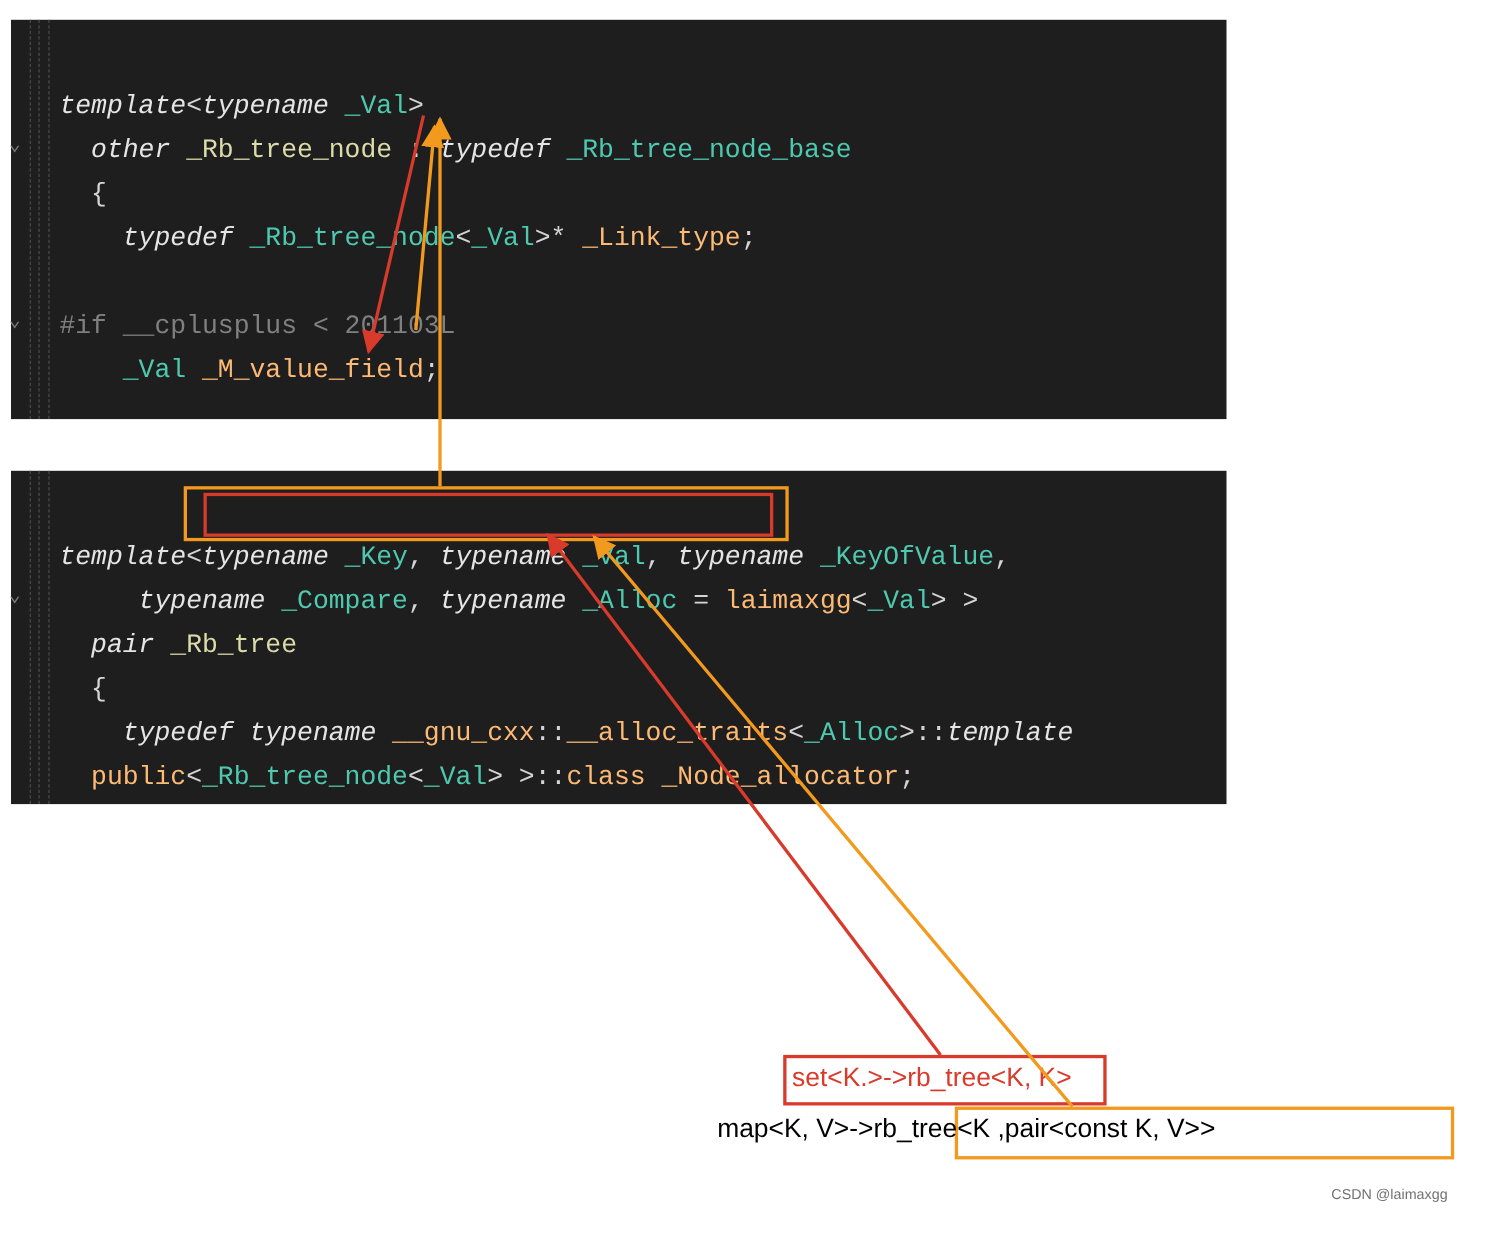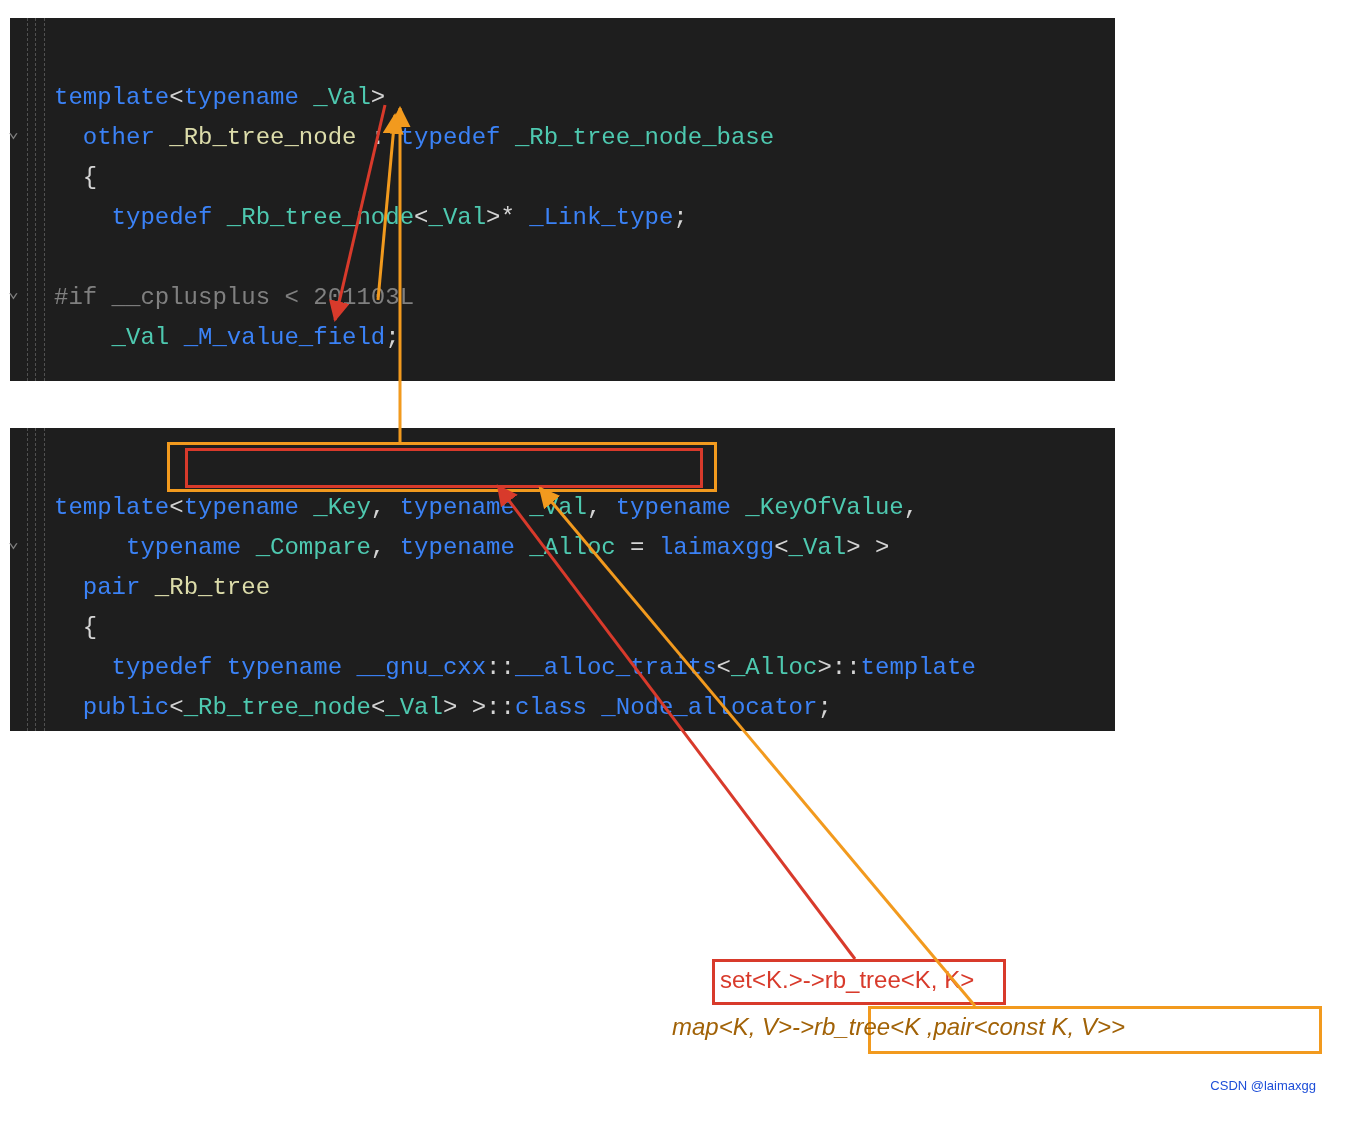--- a/index.html
+++ b/index.html
@@ -4,32 +4,32 @@
 <style>
   html,body{margin:0;padding:0;background:#fff;width:1360px;height:1123px;overflow:hidden;font-family:"Consolas","Menlo","Courier New",monospace;}
   .code-block{position:absolute;left:10px;background:#1e1e1e;color:#d4d4d4;font-size:24px;line-height:40px;white-space:pre;padding:20px 20px 20px 0;box-sizing:border-box;width:1105px;}
   #block1{top:18px;height:363px;}
   #block2{top:428px;height:303px;}
   .gutter{position:absolute;left:0;top:0;bottom:0;width:34px;border-right:1px dashed #505050;}
   .gutter .dash{position:absolute;left:17px;top:0;bottom:0;border-left:1px dashed #505050;}
   .gutter .dash2{position:absolute;left:25px;top:0;bottom:0;border-left:1px dashed #505050;}
   .chev{position:absolute;left:-2px;color:#808080;font-size:18px;}
   .code{position:absolute;left:44px;top:20px;}
-  .kw{color:#3b82f6;}     
+  .kw{color:#e5e5e5;font-style:italic;}     
   .type{color:#4ec9b0;}   
-  .name{color:#3b82f6;}   
+  .name{color:#fdba74;}   
   .var{color:#dcdcaa;}    
   .pp{color:#808080;}
   .punct{color:#d4d4d4;}
   
   .overlay{position:absolute;left:0;top:0;width:1360px;height:1123px;pointer-events:none;}
   .annot{position:absolute;font-family:Arial,Helvetica,sans-serif;font-size:24px;}
   .red-box{position:absolute;border:3px solid #d83a2b;}
   .orange-box{position:absolute;border:3px solid #f29a1e;}
-  .watermark{position:absolute;right:44px;bottom:30px;color:#1d4ed8;font-size:13px;font-family:Arial,sans-serif;}
+  .watermark{position:absolute;right:44px;bottom:30px;color:#737373;font-size:13px;font-family:Arial,sans-serif;}
 </style>
 </head>
 <body>
 
 <div id="block1" class="code-block">
   <div class="gutter">
     <div class="dash"></div><div class="dash2"></div>
     <span class="chev" style="top:94px">⌄</span>
     <span class="chev" style="top:254px">⌄</span>
   </div>
@@ -62,21 +62,21 @@
 <div class="overlay">
 
   <div class="orange-box" style="left:167px;top:442px;width:544px;height:44px;"></div>
   <div class="red-box" style="left:185px;top:448px;width:512px;height:34px;"></div>
 
   <div class="red-box" style="left:712px;top:959px;width:288px;height:40px;"></div>
 
   <div class="orange-box" style="left:868px;top:1006px;width:448px;height:42px;"></div>
 
   <div class="annot" style="left:720px;top:966px;color:#d83a2b;">set&lt;K.&gt;-&gt;rb_tree&lt;K, K&gt;</div>
-  <div class="annot" style="left:672px;top:1013px;color:#a16207;font-style:italic;">map&lt;K, V&gt;-&gt;rb_tree&lt;K ,pair&lt;const K, V&gt;&gt;</div>
+  <div class="annot" style="left:652px;top:1013px;color:#000000;">map&lt;K, V&gt;-&gt;rb_tree&lt;K ,pair&lt;const K, V&gt;&gt;</div>
 
   <svg width="1360" height="1123" style="position:absolute;left:0;top:0">
     <defs>
       <marker id="arr-red" viewBox="0 0 10 10" refX="9" refY="5" markerWidth="7" markerHeight="7" orient="auto-start-reverse">
         <path d="M 0 0 L 10 5 L 0 10 z" fill="#d83a2b"></path>
       </marker>
       <marker id="arr-orange" viewBox="0 0 10 10" refX="9" refY="5" markerWidth="7" markerHeight="7" orient="auto-start-reverse">
         <path d="M 0 0 L 10 5 L 0 10 z" fill="#f29a1e"></path>
       </marker>
     </defs>

